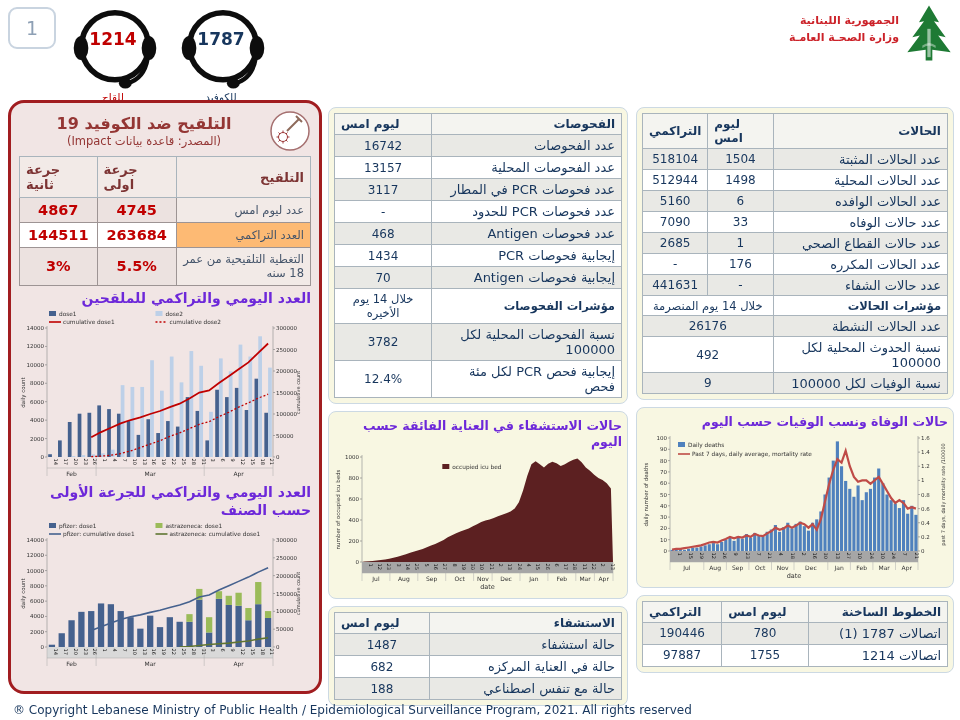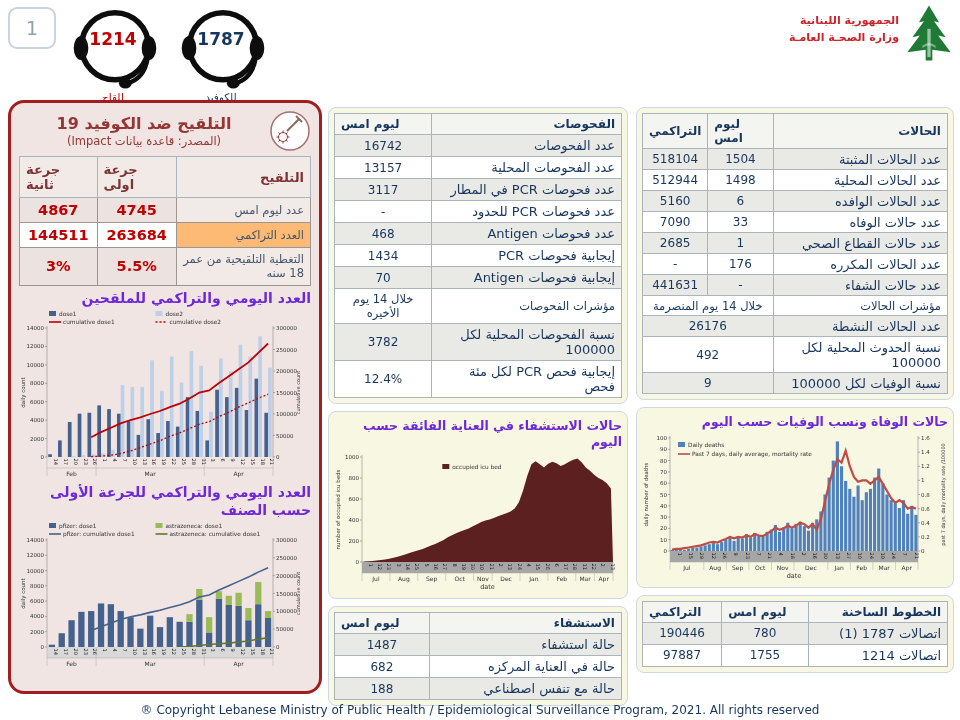--- a/index.html
+++ b/index.html
@@ -38,32 +38,32 @@
   .chart{line-height:0;}
 
   
   table{border-collapse:collapse;width:100%;direction:rtl;}
   th,td{border:1px solid #a9b4bc;padding:3px 6px;font-size:12px;color:#17365d;text-align:center;background:#fff;}
   th{background:#f4f4f0;font-weight:bold;text-align:left;}
   th:first-child{text-align:right;}
   td.lbl{text-align:right;font-size:13px;}
   tr:nth-child(even) td{background:#e9e9e5;}
   tr.section td{font-size:11.5px;}
-  tr.section td.lbl{font-weight:normal;}
+  tr.section td.lbl{font-weight:bold;}
   .cases-table td{padding:2.5px 6px;}
   .hot-table th{font-size:12px;}
 
   .vaxtable th{color:#7d3434;background:#f2eae7;font-size:13px;padding:5px 6px;}
   .vaxtable td{border-color:#9d9494;color:#c00000;font-weight:bold;font-size:14.5px;padding:4px 6px;}
   .vaxtable td.lbl{color:#44546a;font-weight:normal;font-size:11.5px;line-height:1.25;background:#fdba74;}
   .vaxtable tr:nth-child(even) td{background:#ece2e0;}
   .vaxtable tr:nth-child(even) td.lbl{background:#f2eae7;}
 
   
-  .footer{position:absolute;left:0;right:0;bottom:3px;text-align:center;font-size:12px;color:#17365d;}
+  .footer{position:absolute;left:13px;right:0;bottom:3px;text-align:left;font-size:12px;color:#17365d;}
 </style>
 </head>
 <body>
 
 <div class="page">
 
   <div class="header">
     <div class="page-box">
       <span>1</span>
     </div>

